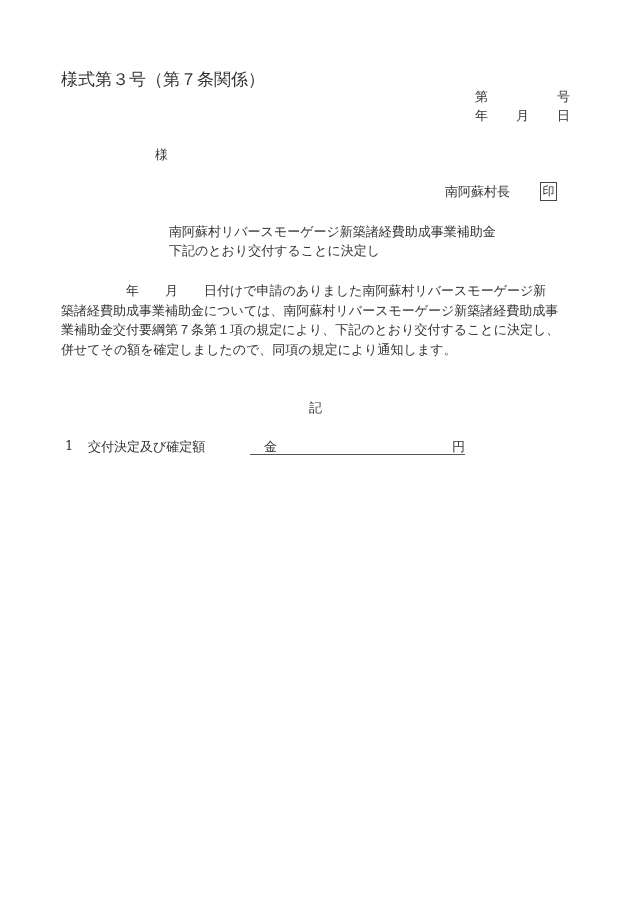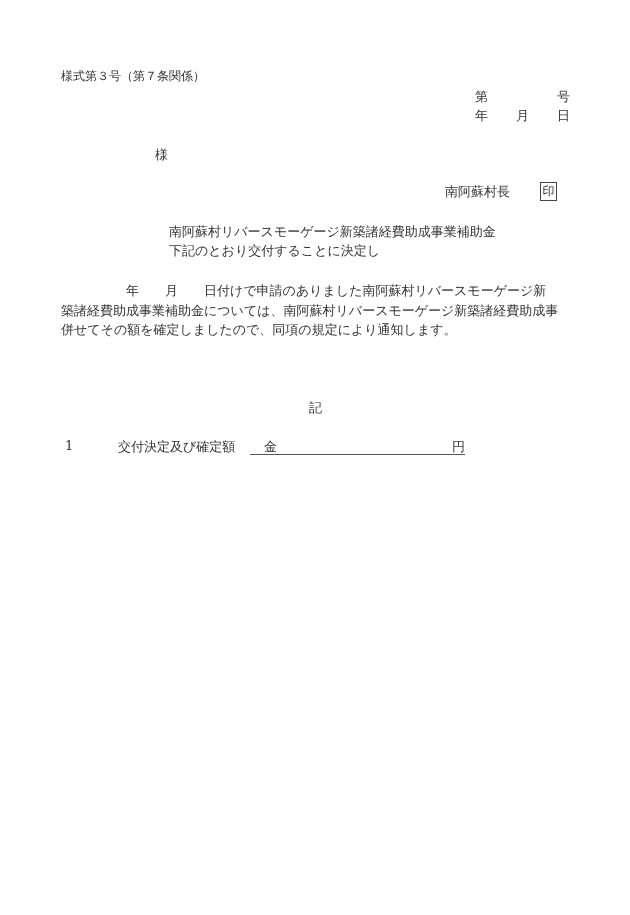--- a/index.html
+++ b/index.html
@@ -9,21 +9,21 @@
     }
     body {
       width: 630px;
       height: 915px;
       position: relative;
       overflow: hidden;
       font-family: "DejaVu Serif", "Liberation Serif", serif;
       color: #333333;
     }
     .abs { position: absolute; white-space: nowrap; }
-    .form-label { left: 61px; top: 68px; font-size: 12px; }
+    .form-label { left: 61px; top: 68px; font-size: 17px; }
     .num-dai { left: 475px; top: 88px; font-size: 13px; }
     .num-go { left: 557px; top: 88px; font-size: 13px; }
     .date-nen { left: 475px; top: 107px; font-size: 13px; }
     .date-tsuki { left: 516px; top: 107px; font-size: 13px; }
     .date-hi { left: 557px; top: 107px; font-size: 13px; }
     .addressee { left: 155px; top: 146px; font-size: 13px; }
     .sender { left: 433px; top: 183px; font-size: 13px; margin-left: 12px; }
     .seal {
       left: 540px; top: 182px;
       width: 15px; height: 17px;
@@ -37,21 +37,21 @@
     .body {
       left: 61px; top: 281px;
       width: 520px;
       font-size: 13px;
       line-height: 19.5px;
       white-space: normal;
     }
     .body .line { display: block; white-space: nowrap; }
     .ki { left: 309px; top: 399px; font-size: 13px; }
     .item-num { left: 65px; top: 438px; font-size: 13px; }
-    .item-label { left: 88px; top: 438px; font-size: 13px; margin-left: 30px; }
+    .item-label { left: 88px; top: 438px; font-size: 13px; }
     .amount {
       left: 250px; top: 438px;
       width: 215px;
       border-bottom: 1px solid #555;
       font-size: 13px;
       height: 16px;
     }
     .amount .kin { position: absolute; left: 14px; top: 0; }
     .amount .yen { position: absolute; right: 0; top: 0; }
   </style>
@@ -72,20 +72,21 @@
 
   <div class="abs sender">南阿蘇村長</div>
   <div class="abs seal">印</div>
 
   <div class="abs title1">南阿蘇村リバースモーゲージ新築諸経費助成事業補助金</div>
   <div class="abs title2">下記のとおり交付することに決定し</div>
 
   <div class="abs body">
     <span class="line">　　　　　年　　月　　日付けで申請のありました南阿蘇村リバースモーゲージ新</span>
     <span class="line">築諸経費助成事業補助金については、南阿蘇村リバースモーゲージ新築諸経費助成事</span>
+    <span class="line">業補助金交付要綱第７条第１項の規定により、下記のとおり交付することに決定し、</span>
     <span class="line">併せてその額を確定しましたので、同項の規定により通知します。</span>
   </div>
 
   <div class="abs ki">記</div>
 
   <div class="abs item-num">1</div>
   <div class="abs item-label">交付決定及び確定額</div>
   <div class="abs amount">
     <span class="kin">金</span>
     <span class="yen">円</span>

